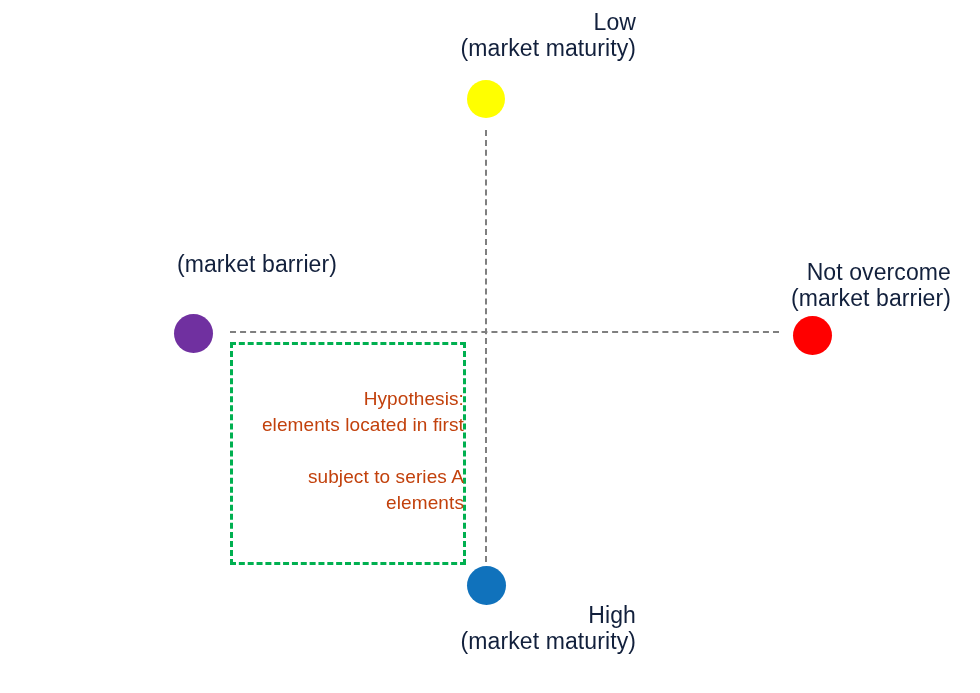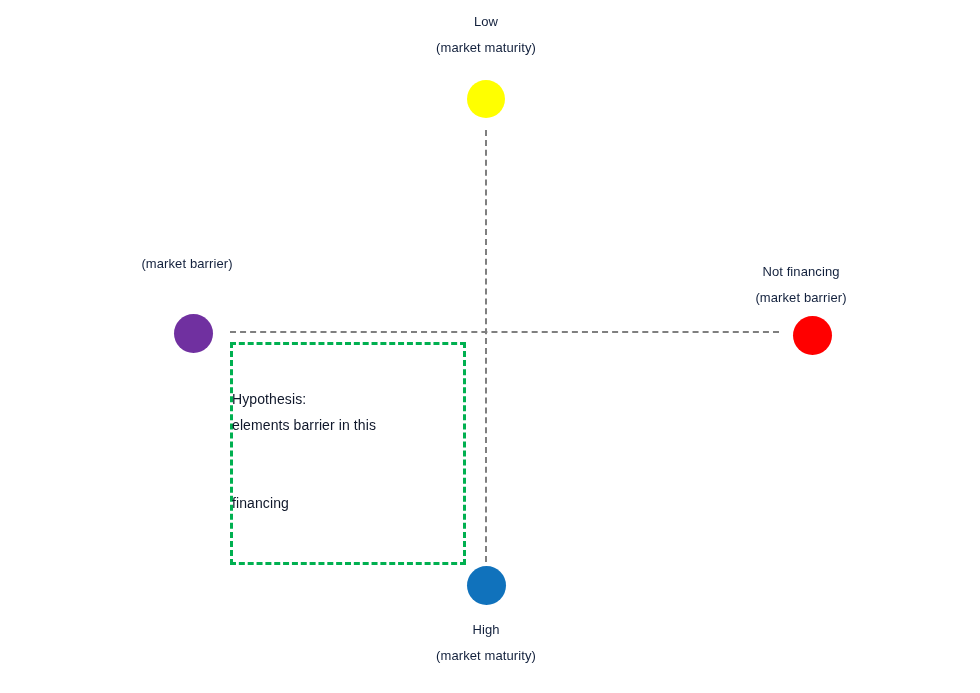--- a/index.html
+++ b/index.html
@@ -46,24 +46,24 @@
     height: 223px;
     border: 3px dashed #00b050;
     box-sizing: border-box;
     background: transparent;
   }
   .hypo-text {
     position: absolute;
     left: 232px;
     top: 386px;
     width: 232px;
-    text-align: left;
-    font-size: 14px;
+    text-align: right;
+    font-size: 19px;
     line-height: 26px;
-    color: #0f172a;
+    color: #c2410c;
     letter-spacing: 0.1px;
   }
 
   
   .dot {
     position: absolute;
     border-radius: 50%;
   }
   .dot-yellow {
     left: 467px; top: 80px;
@@ -82,50 +82,50 @@
   }
   .dot-blue {
     left: 467px; top: 566px;
     width: 39px; height: 39px;
     background: #1072bc;
   }
 
   
   .axis-label {
     position: absolute;
-    text-align: center;
-    font-size: 13px;
+    text-align: right;
+    font-size: 23px;
     line-height: 26px;
     color: #12203c;
     letter-spacing: 0.1px;
     white-space: nowrap;
   }
   .label-top    { left: 336px; top: 9px;   width: 300px; }
-  .label-bottom { left: 336px; top: 617px; width: 300px; }
+  .label-bottom { left: 336px; top: 602px; width: 300px; }
   .label-left   { left: 37px;  top: 251px; width: 300px; }
   .label-right  { left: 651px; top: 259px; width: 300px; }
 
   .axis-label .l1,
   .axis-label .l2 { display: block; }
 </style>
 </head>
 <body>
 
 <div id="canvas">
 
   <div class="axis-v"></div>
   <div class="axis-h"></div>
 
   <div class="hypo-box"></div>
   <div class="hypo-text">
     <span>Hypothesis:</span><br>
-    <span>elements barrier in this</span><br>
+    <span>elements located in first</span><br>
     <br>
-    <br>
-    <span>financing</span>
+    <span>subject to series A</span><br>
+    <span>elements</span>
   </div>
 
   <div class="dot dot-yellow"></div>
   <div class="dot dot-purple"></div>
   <div class="dot dot-red"></div>
   <div class="dot dot-blue"></div>
 
   <div class="axis-label label-top">
     <span class="l1">Low</span>
     <span class="l2">(market maturity)</span>
@@ -134,17 +134,17 @@
   <div class="axis-label label-bottom">
     <span class="l1">High</span>
     <span class="l2">(market maturity)</span>
   </div>
 
   <div class="axis-label label-left">
     <span class="l2">(market barrier)</span>
   </div>
 
   <div class="axis-label label-right">
-    <span class="l1">Not financing</span>
+    <span class="l1">Not overcome</span>
     <span class="l2">(market barrier)</span>
   </div>
 
 </div>
 
 </body></html>

